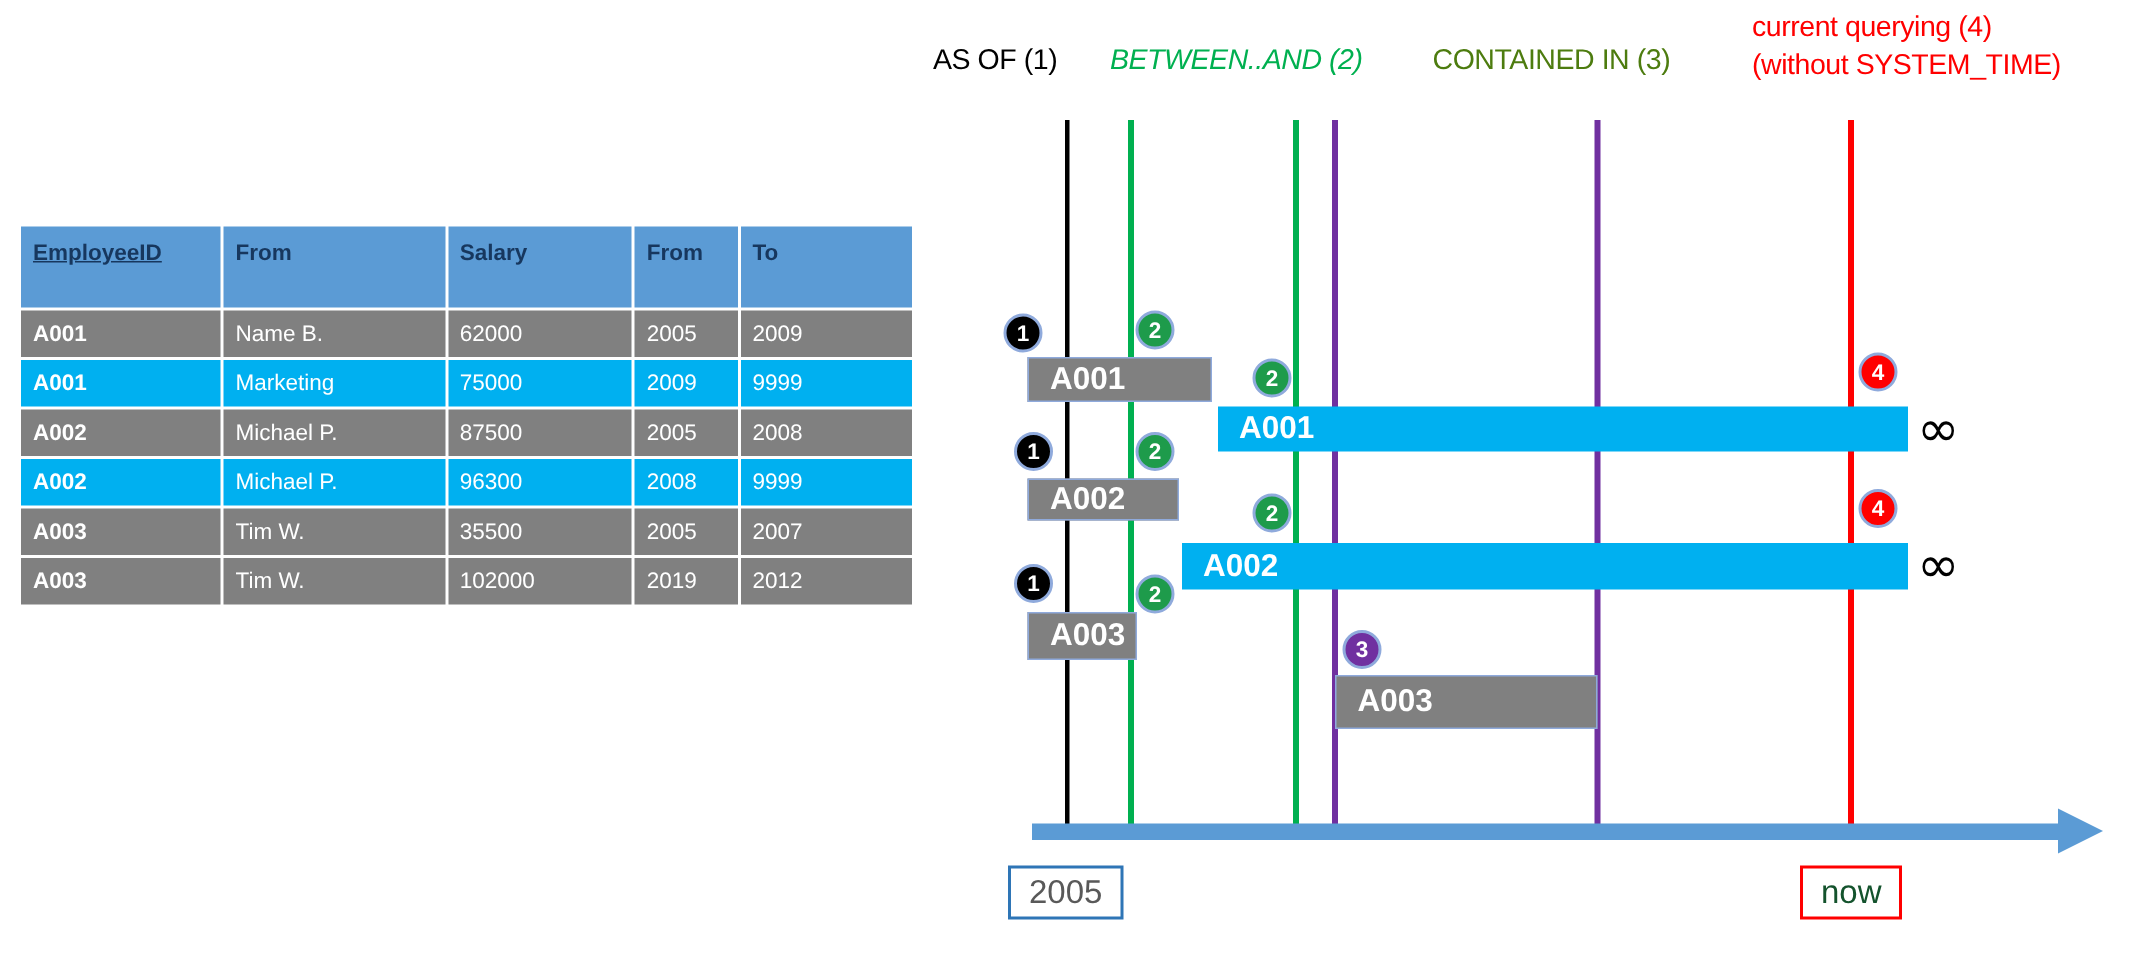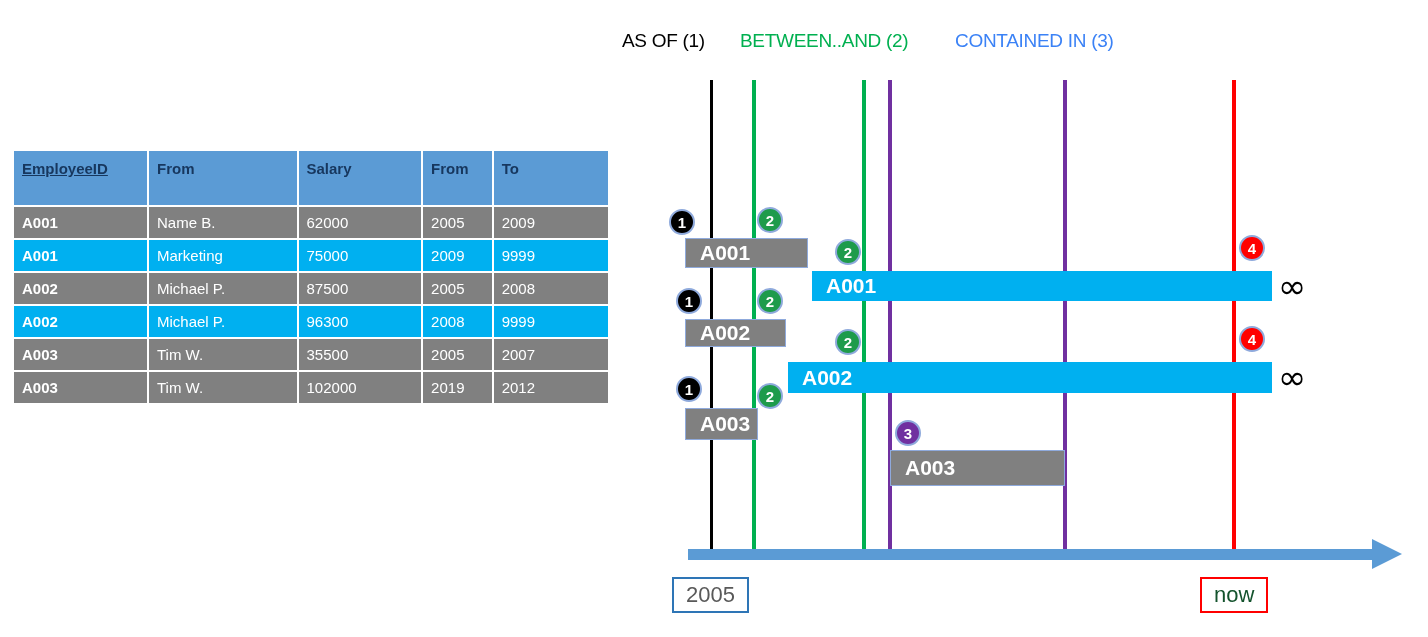--- a/index.html
+++ b/index.html
@@ -18,22 +18,22 @@
   #emp-table td.idcol{font-weight:bold;}
   #emp-table col.c1{width:128px;} #emp-table col.c2{width:142px;}
   #emp-table col.c3{width:118px;} #emp-table col.c4{width:66px;}
   #emp-table col.c5{width:110px;}
 
   
   #diagram{position:absolute;left:0;top:0;width:1428px;height:637px;}
 
   .hdr{position:absolute;font-size:19px;white-space:nowrap;letter-spacing:-0.3px;}
   .hdr.h1{left:622px;top:30px;color:#000000;text-align:center;}
-  .hdr.h2{left:740px;top:30px;color:#00B050;}
-  .hdr.h3{left:955px;top:30px;color:#3b82f6;}
+  .hdr.h2{left:740px;top:30px;color:#00B050;font-style:italic;}
+  .hdr.h3{left:955px;top:30px;color:#4d7c0f;}
   .hdr.h4{left:1168px;top:6px;color:#FF0000;line-height:25px;}
 
   .vline{position:absolute;width:4px;top:80px;height:478px;}
   .vline.black{background:#000000;width:3px;}
   .vline.green{background:#00B050;}
   .vline.purple{background:#7030A0;}
   .vline.red{background:#FF0000;width:4px;}
 
   .bar{position:absolute;display:flex;align-items:center;
        font-size:21px;font-weight:bold;color:#ffffff;padding-left:14px;
@@ -129,20 +129,24 @@
       <td>2012</td>
     </tr>
   </tbody>
 </table>
 
 <div id="diagram">
 
   <div class="hdr h1">AS OF (1)</div>
   <div class="hdr h2">BETWEEN..AND (2)</div>
   <div class="hdr h3">CONTAINED IN (3)</div>
+  <div class="hdr h4">
+    <div>current querying (4)</div>
+    <div>(without SYSTEM_TIME)</div>
+  </div>
 
   <div class="vline black" style="left:710px;"></div>
   <div class="vline green" style="left:752px;"></div>
   <div class="vline green" style="left:862px;"></div>
   <div class="vline purple" style="left:888px;"></div>
   <div class="vline purple" style="left:1063px;"></div>
   <div class="vline red" style="left:1232px;"></div>
 
   <div class="bar gray" style="left:685px;top:238px;width:123px;height:30px;">A001</div>
   <div class="bar cyan" style="left:812px;top:271px;width:460px;height:30px;">A001</div>

